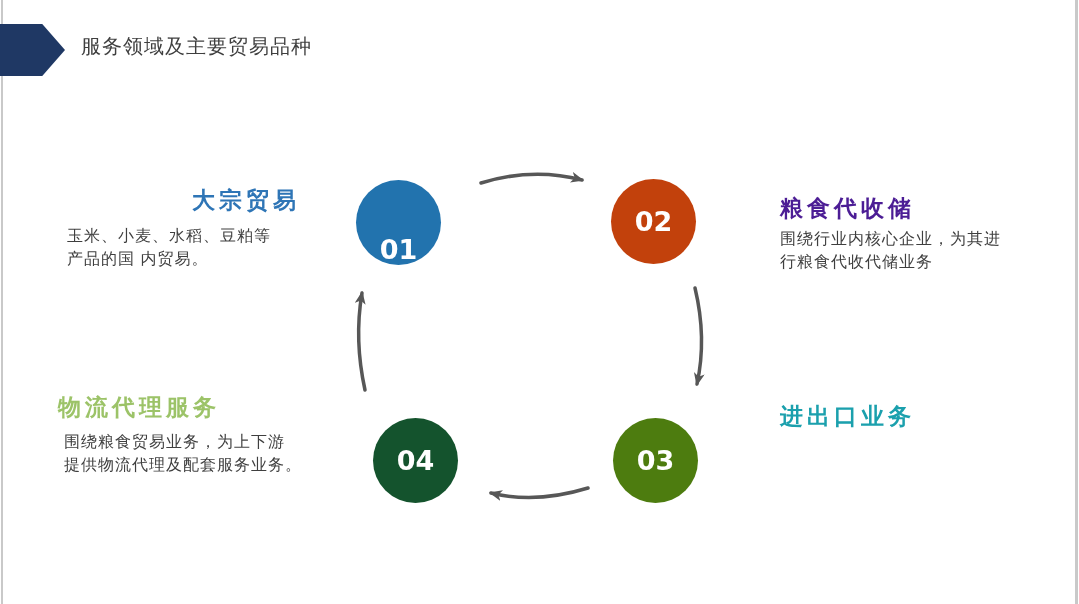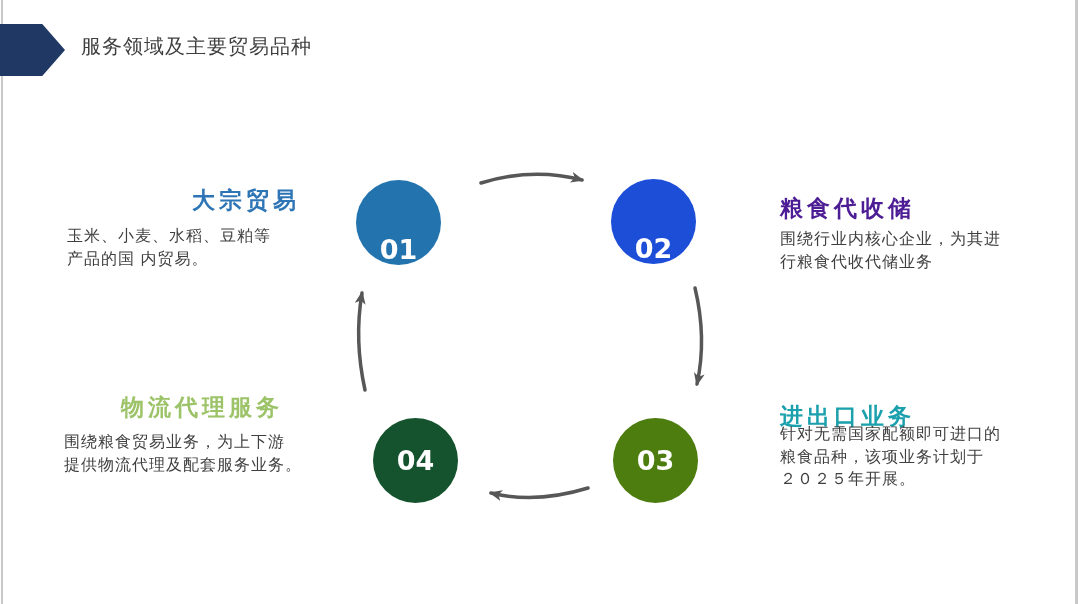--- a/index.html
+++ b/index.html
@@ -65,21 +65,21 @@
     margin: 0;
     font-size: 23px;
     font-weight: 700;
     letter-spacing: 4px;
     line-height: 27px;
     white-space: nowrap;
   }
   .l1 { left: 58px;  top: 187px; width: 242px; text-align: right; }
   .l2 { left: 780px; top: 195px; }
   .l3 { left: 780px; top: 395px; margin-top: 8px; }
-  .l4 { left: 76px;  top: 394px; width: 252px; text-align: center; }
+  .l4 { left: 58px;  top: 394px; width: 252px; text-align: left; }
 
   
   .step-desc {
     position: absolute;
     font-size: 16px;
     line-height: 22.5px;
     letter-spacing: 1px;
     color: #3F3F3F;
     white-space: pre-line;
   }
@@ -114,40 +114,37 @@
     </defs>
     <path d="M 481 183 Q 533 167 582 180" fill="none" stroke-width="3.5" stroke-linecap="round" marker-end="url(#ah)" stroke="#575757"></path>
     <path d="M 695 288 Q 707 338 697 384" fill="none" stroke-width="3.5" stroke-linecap="round" marker-end="url(#ah)" stroke="#575757"></path>
     <path d="M 588 488 Q 536 504 491 493" fill="none" stroke-width="3.5" stroke-linecap="round" marker-end="url(#ah)" stroke="#575757"></path>
     <path d="M 365 390 Q 354 340 362 293" fill="none" stroke-width="3.5" stroke-linecap="round" marker-end="url(#ah)" stroke="#575757"></path>
   </svg>
 
   <div class="circle c1" style="background-color: rgb(34, 115, 174);">
     <span>01</span>
   </div>
-  <div class="circle c2" style="background-color: #1d4ed8; align-items: flex-end;">
+  <div class="circle c2" style="background-color: #c2410c;">
     <span>02</span>
   </div>
   <div class="circle c3" style="background-color: #4d7c0f;">
     <span>03</span>
   </div>
   <div class="circle c4" style="background-color: #14532d;">
     <span>04</span>
   </div>
 
   <h2 class="step-label l1" style="color: rgb(46, 117, 182);">大宗贸易</h2>
   <div class="step-desc d1" style="color: rgb(63, 63, 63);">玉米、小麦、水稻、豆粕等
 产品的国 内贸易。</div>
 
   <h2 class="step-label l2" style="color: #4c1d95;">粮食代收储</h2>
   <div class="step-desc d2" style="color: rgb(63, 63, 63);">围绕行业内核心企业，为其进
 行粮食代收代储业务</div>
 
   <h2 class="step-label l3" style="color: rgb(27, 160, 173);">进出口业务</h2>
-  <div class="step-desc d3" style="color: rgb(63, 63, 63);">针对无需国家配额即可进口的
-粮食品种，该项业务计划于
-２０２５年开展。</div>
 
   <h2 class="step-label l4" style="color: rgb(156, 195, 104);">物流代理服务</h2>
   <div class="step-desc d4" style="color: rgb(63, 63, 63);">围绕粮食贸易业务，为上下游
 提供物流代理及配套服务业务。</div>
 
 </div>
 
 </body></html>

